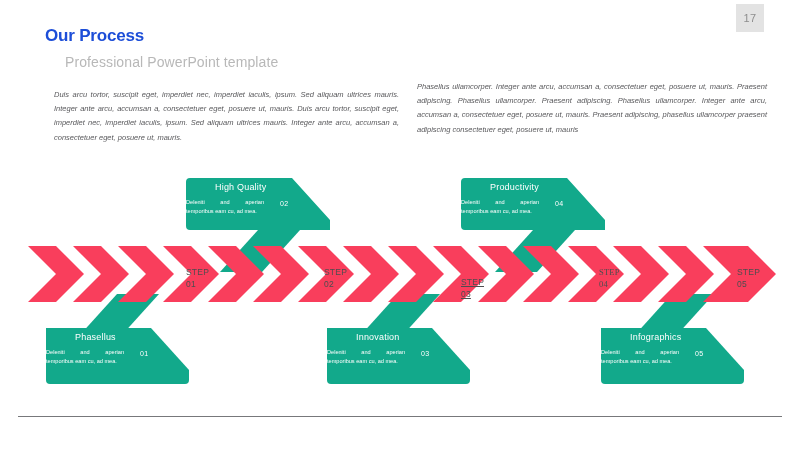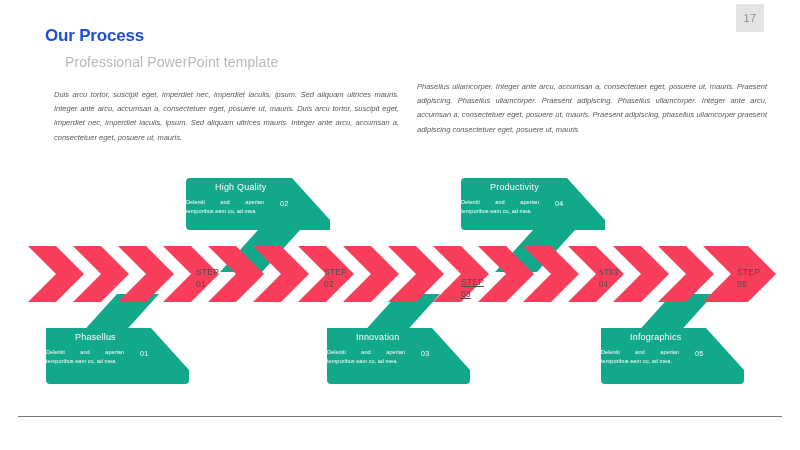--- a/index.html
+++ b/index.html
@@ -112,21 +112,21 @@
 
   
   .step-label {
     position: absolute;
     font-size: 8.5px;
     color: #4d4d4f;
     line-height: 12px;
     width: 22px;
     letter-spacing: .2px;
   }
-  #step-1 { left: 186px; top: 98px; margin-left: 10px; }
+  #step-1 { left: 186px; top: 98px; }
   #step-2 { left: 324px; top: 98px; }
   #step-3 { left: 461px; top: 108px; text-decoration: underline; }
   #step-4 { left: 599px; top: 98px; font-family: Liberation Serif, serif; }
   #step-5 { left: 737px; top: 98px; }
 
   
   #footer-rule {
     position: absolute;
     left: 18px;
     top: 416px;

